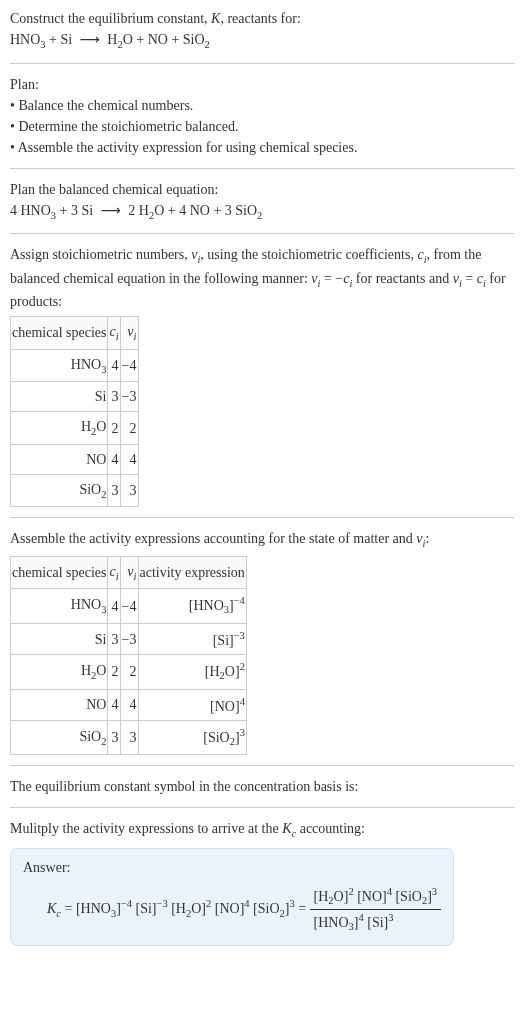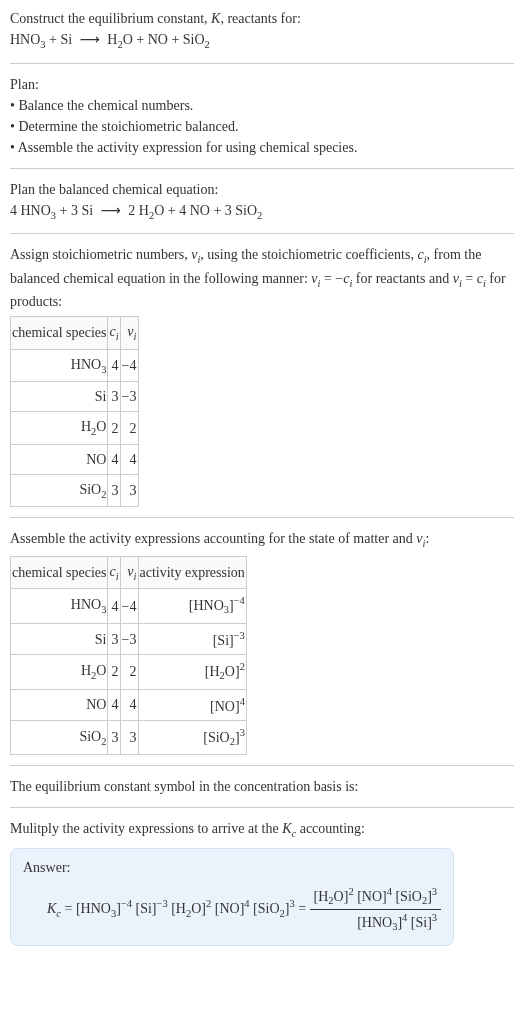--- a/index.html
+++ b/index.html
@@ -35,21 +35,21 @@
     background: #eaf3fb;
     border: 1px solid #cde3f3;
     border-radius: 8px;
     padding: 8px 12px;
     margin-top: 6px;
     display: inline-block;
   }
   .frac {
     display: inline-block;
     vertical-align: middle;
-    text-align: right;
+    text-align: left;
   }
   .frac .num {
     display: block;
     border-bottom: 1px solid #333;
     padding: 0 4px;
   }
   .frac .den {
     display: block;
     padding: 0 4px;
   }

